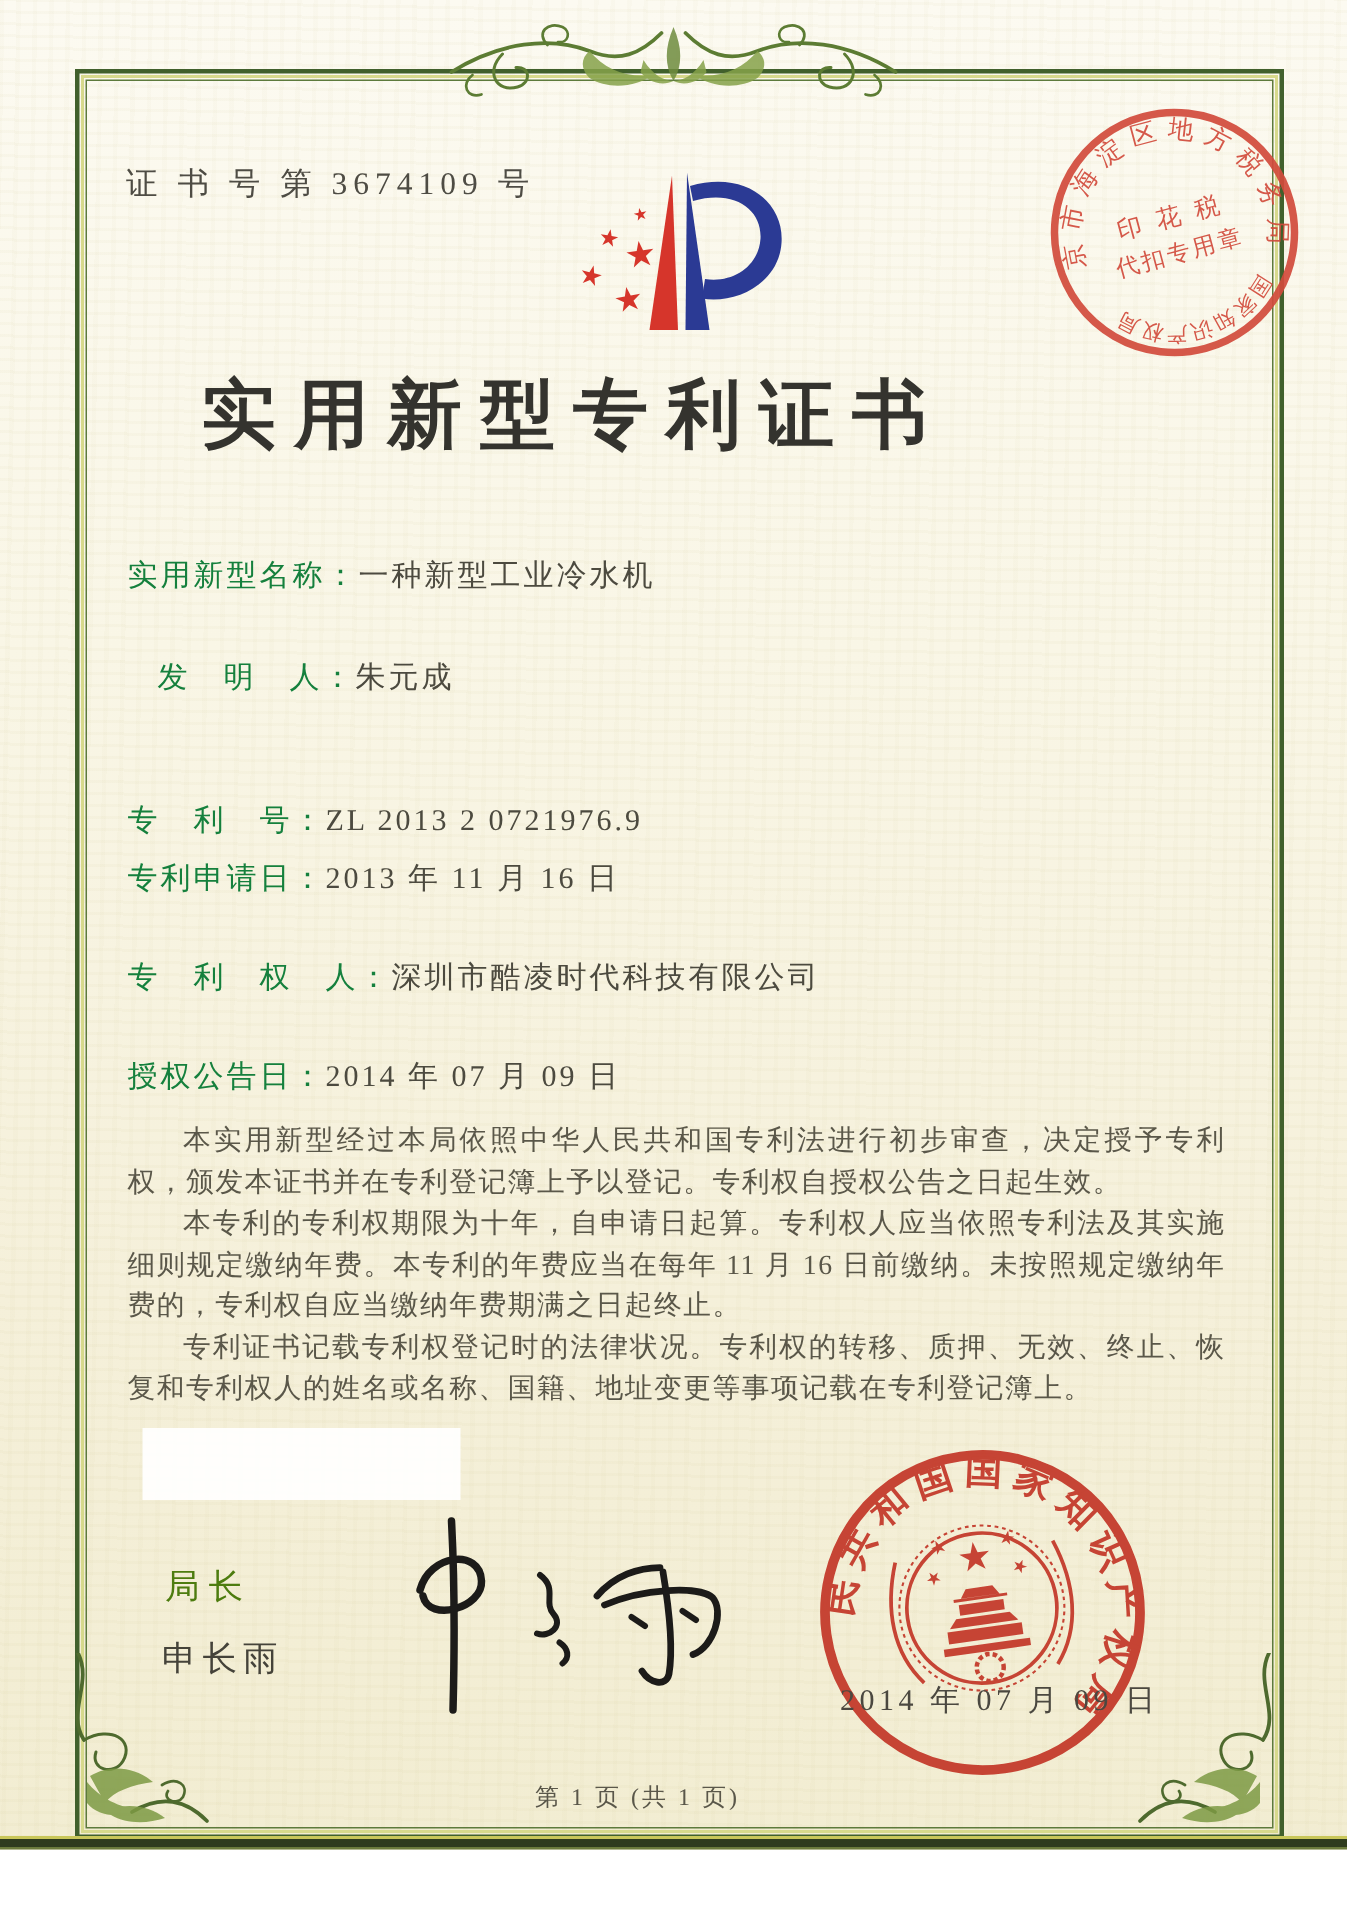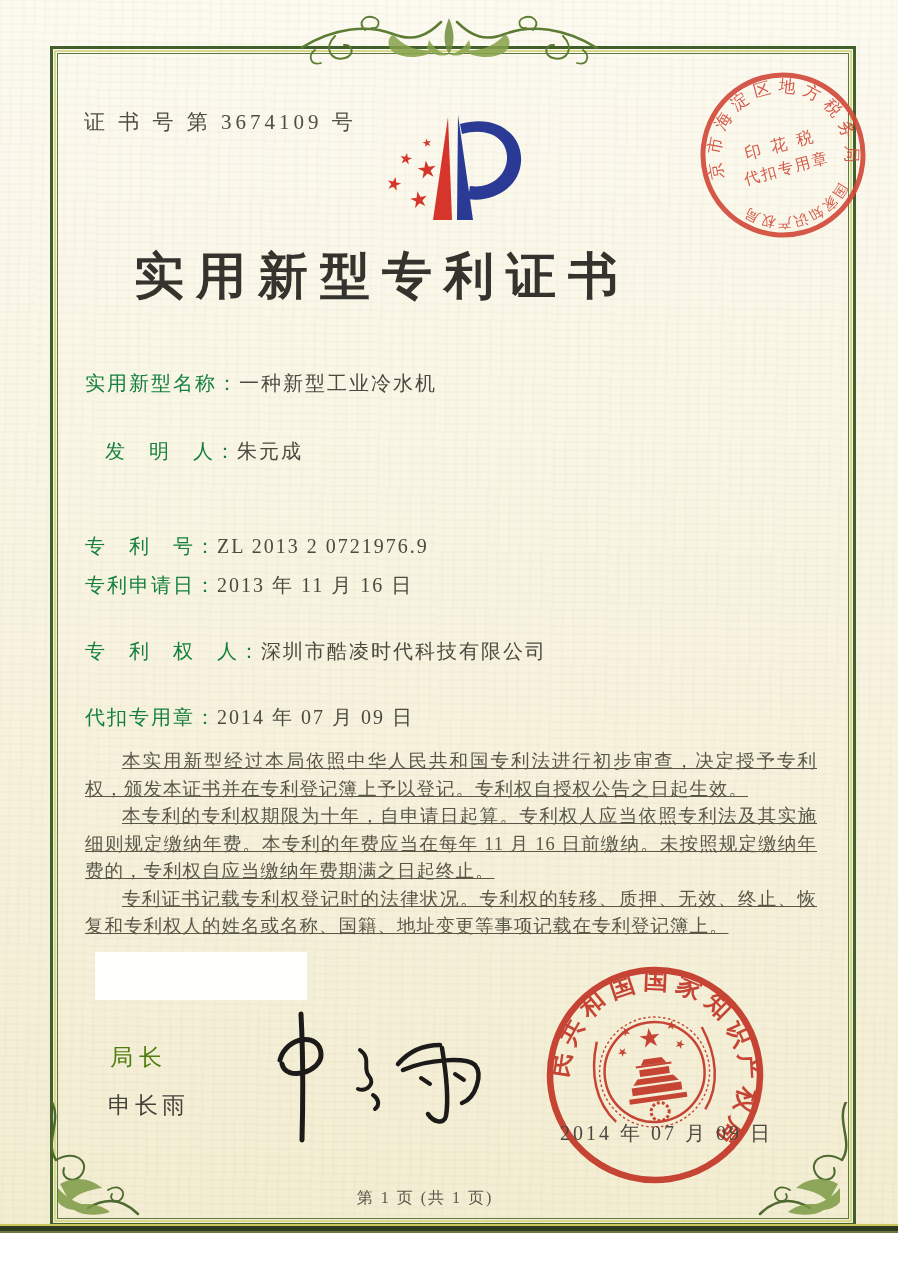--- a/index.html
+++ b/index.html
@@ -27,21 +27,21 @@
 
   .logo { position:absolute; left:330px; top:100px; z-index:3; }
 
   .title { position:absolute; left:0; top:243px; width:764px; text-align:center;
     font-size:50px; font-weight:600; letter-spacing:12px; color:#34332e; z-index:3; }
   .field { position:absolute; left:85px; font-size:20px; letter-spacing:2px; color:#555245; white-space:nowrap; z-index:3; }
   .field .lab { color:#15803d; }
   .field .val { color:#4c4a3f; }
 
   .paras { position:absolute; left:85px; top:748px; width:732px; z-index:3;
-    font-size:18.5px; line-height:27.5px; text-align:justify; color:#5a5749;text-decoration:underline; }
+    font-size:18.5px; line-height:27.5px; text-align:justify; color:#5a5749; }
   .paras p { text-indent:2em; margin:0; letter-spacing:1px; }
 
   .whiteout { position:absolute; left:95px; top:952px; width:212px; height:48px;
     background:rgba(255,255,255,.92); z-index:3; }
 
   .sig-title { position:absolute; left:110px; top:1042px; font-size:23px; letter-spacing:6px; color:#4d7c0f; z-index:3; }
   .sig-name  { position:absolute; left:108px; top:1090px; font-size:23px; letter-spacing:4px; color:#45433a; z-index:3; }
   .signature { position:absolute; left:222px; top:1002px; z-index:4; }
 
   .tax-stamp { position:absolute; left:698px; top:70px; width:170px; height:170px;
@@ -167,21 +167,21 @@
   <div class="field" style="top:506px;margin-top:27px;">
     <span class="lab">专　利　号：</span><span class="val">ZL 2013 2 0721976.9</span>
   </div>
   <div class="field" style="top:572px;">
     <span class="lab">专利申请日：</span><span class="val">2013 年 11 月 16 日</span>
   </div>
   <div class="field" style="top:638px;">
     <span class="lab">专　利　权　人：</span><span class="val">深圳市酷凌时代科技有限公司</span>
   </div>
   <div class="field" style="top:704px;">
-    <span class="lab">代扣专用章：</span><span class="val">2014 年 07 月 09 日</span>
+    <span class="lab">授权公告日：</span><span class="val">2014 年 07 月 09 日</span>
   </div>
 
   <div class="paras">
     <p>本实用新型经过本局依照中华人民共和国专利法进行初步审查，决定授予专利权，颁发本证书并在专利登记簿上予以登记。专利权自授权公告之日起生效。</p>
     <p>本专利的专利权期限为十年，自申请日起算。专利权人应当依照专利法及其实施细则规定缴纳年费。本专利的年费应当在每年 11 月 16 日前缴纳。未按照规定缴纳年费的，专利权自应当缴纳年费期满之日起终止。</p>
     <p>专利证书记载专利权登记时的法律状况。专利权的转移、质押、无效、终止、恢复和专利权人的姓名或名称、国籍、地址变更等事项记载在专利登记簿上。</p>
   </div>
 
   <div class="whiteout"></div>
 

